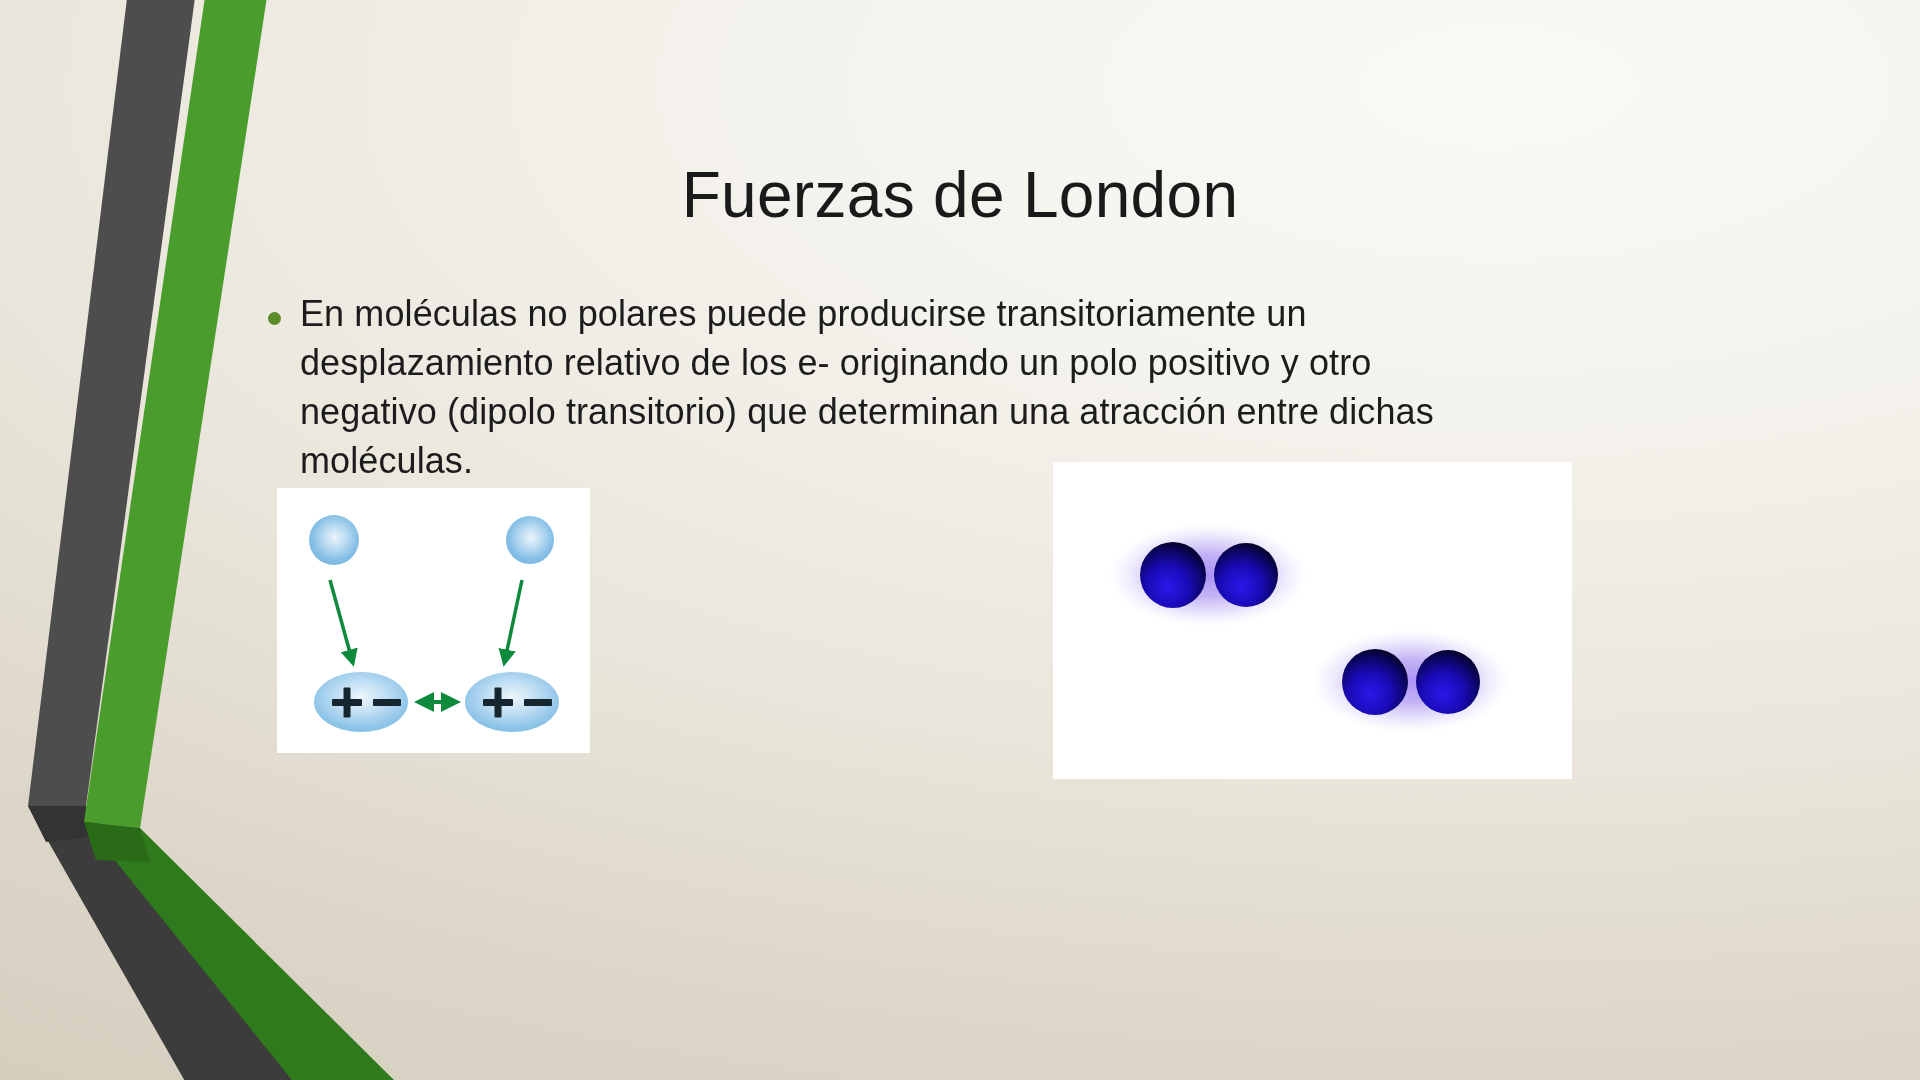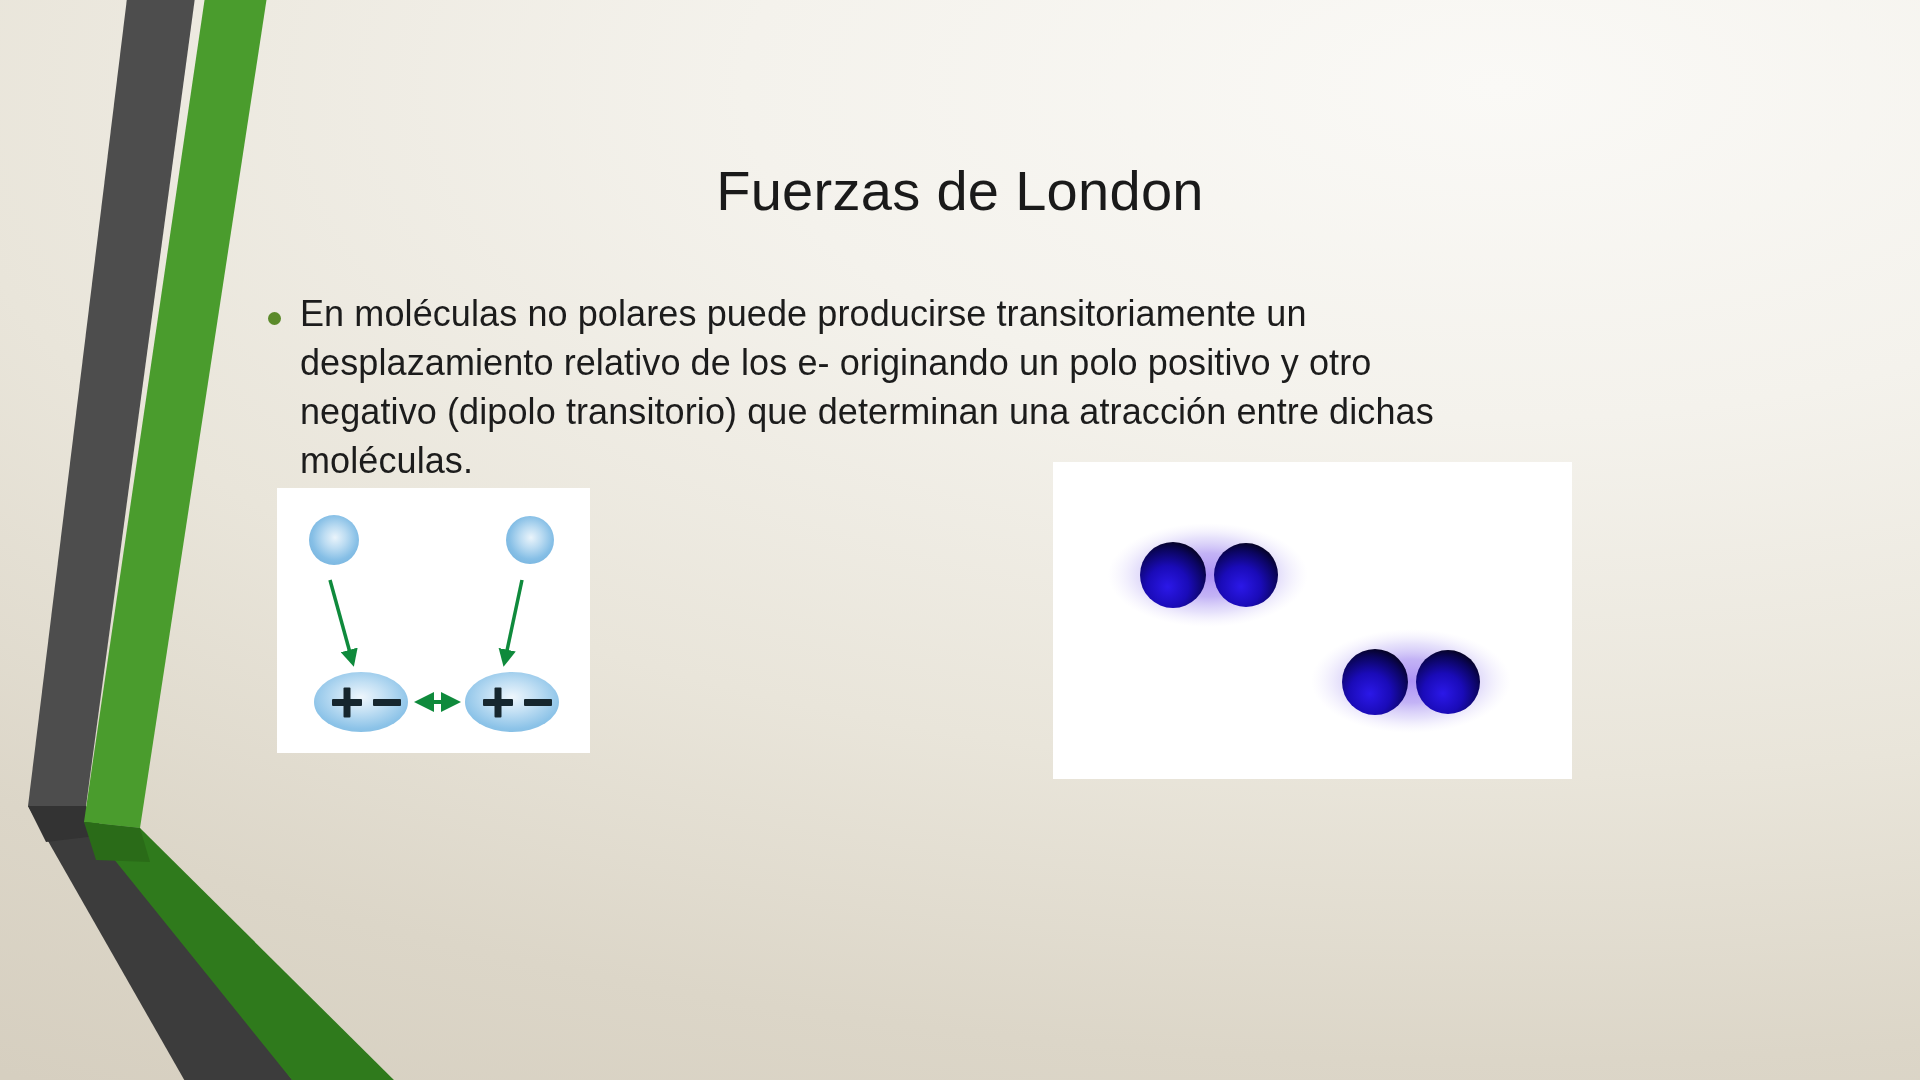--- a/index.html
+++ b/index.html
@@ -14,21 +14,21 @@
     overflow:hidden;
   }
 
   
   #ribbon { position:absolute; left:0; top:0; width:1920px; height:1080px; }
 
   
   #title {
     position:absolute; left:240px; top:160px; width:1440px;
     text-align:center;
-    font-size:56px; font-weight:400; color:#1a1a1a;
+    font-size:64px; font-weight:400; color:#1a1a1a;
     letter-spacing:0.3px; line-height:1.1;
   }
 
   
   #body {
     position:absolute; left:258px; top:290px; width:1180px;
   }
   .bullet-row { position:relative; padding-left:42px; }
   .bullet-dot {
     position:absolute; left:10px; top:22px;

